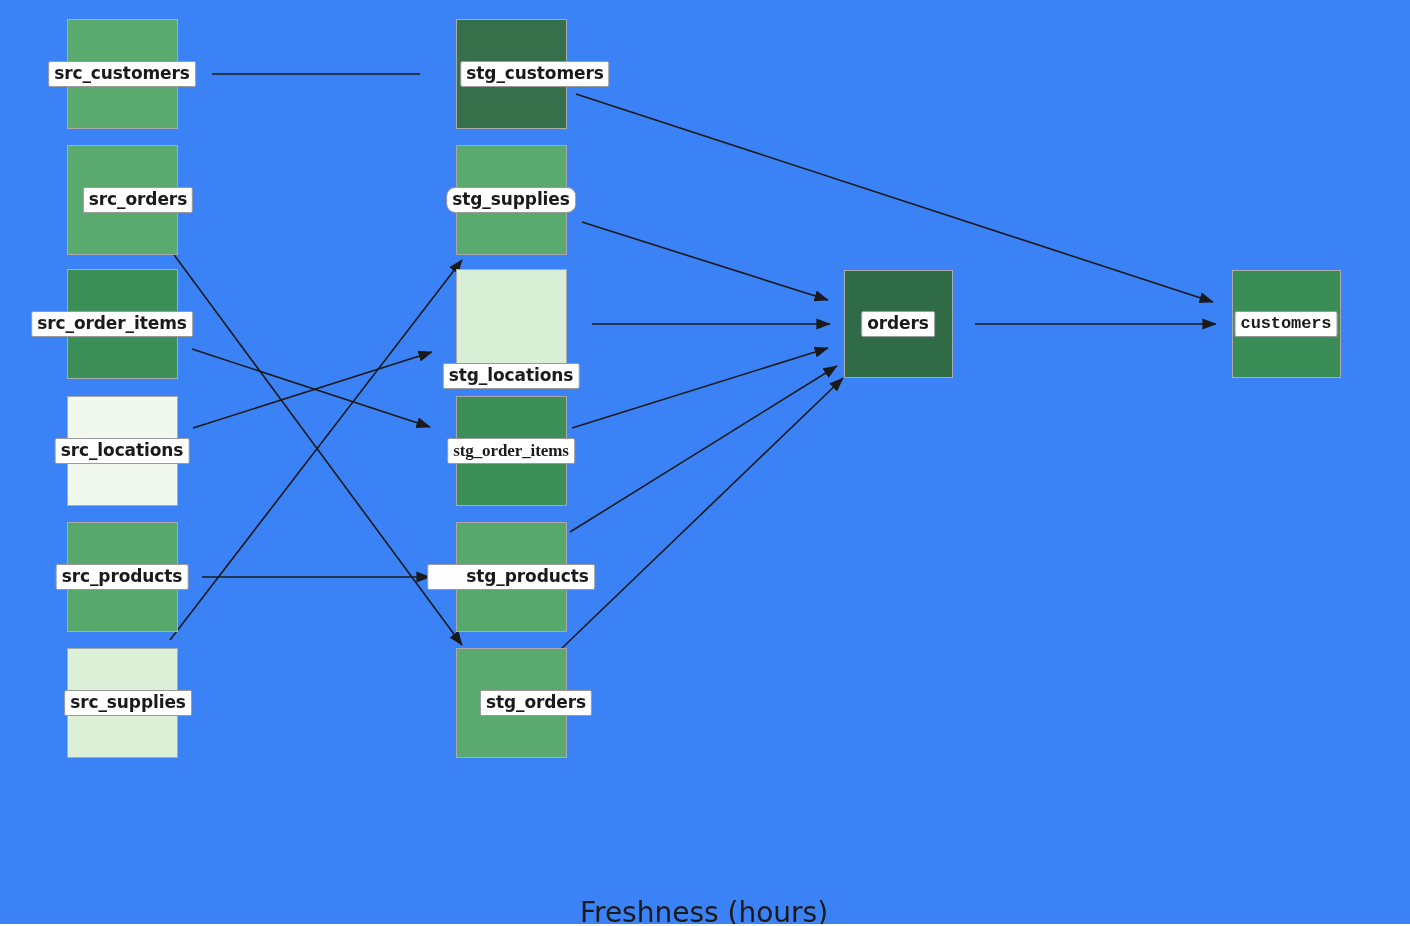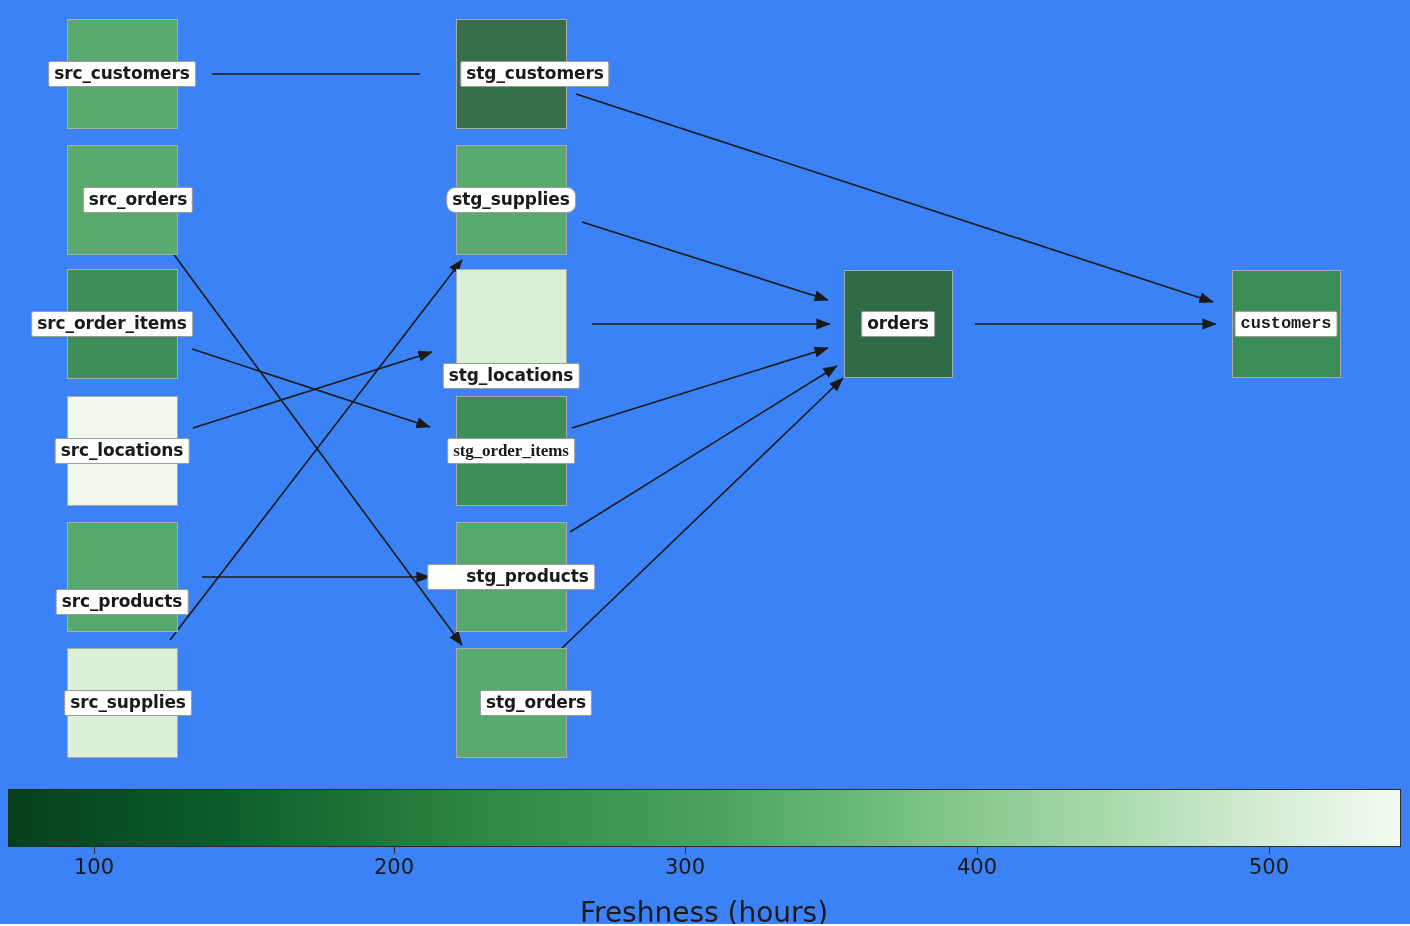--- a/index.html
+++ b/index.html
@@ -133,51 +133,36 @@
   <div id="nodes-layer">
       <div class="node" style="left: 66.5px; top: 19px; width: 111px; height: 110px; background: rgb(90, 170, 111);"></div>
       <div class="node-label" style="left: 122px; top: 74px;">src_customers</div>
       <div class="node" style="left: 66.5px; top: 145px; width: 111px; height: 110px; background: rgb(90, 170, 111);"></div>
       <div class="node-label" style="left: 138px; top: 200px;">src_orders</div>
       <div class="node" style="left: 66.5px; top: 269px; width: 111px; height: 110px; background: rgb(61, 143, 88);"></div>
       <div class="node-label" style="left: 112px; top: 324px;">src_order_items</div>
       <div class="node" style="left: 66.5px; top: 396px; width: 111px; height: 110px; background: rgb(241, 249, 239);"></div>
       <div class="node-label" style="left: 122px; top: 451px;">src_locations</div>
       <div class="node" style="left: 66.5px; top: 522px; width: 111px; height: 110px; background: rgb(87, 168, 109);"></div>
-      <div class="node-label" style="left: 122px; top: 577px; margin-top: 25px;">src_products</div>
+      <div class="node-label" style="left: 122px; top: 577px;">src_products</div>
       <div class="node" style="left: 66.5px; top: 648px; width: 111px; height: 110px; background: rgb(220, 240, 216);"></div>
       <div class="node-label" style="left: 122px; top: 703px; margin-left: 6px;">src_supplies</div>
       <div class="node" style="left: 455.5px; top: 19px; width: 111px; height: 110px; background: rgb(53, 112, 74);"></div>
       <div class="node-label" style="left: 511px; top: 74px; margin-left: 24px;">stg_customers</div>
       <div class="node" style="left: 455.5px; top: 145px; width: 111px; height: 110px; background: rgb(90, 170, 111);"></div>
       <div class="node-label" style="left: 511px; top: 200px; border-radius: 9px;">stg_supplies</div>
       <div class="node" style="left: 455.5px; top: 269px; width: 111px; height: 110px; background: rgb(217, 239, 213);"></div>
       <div class="node-label" style="left: 511px; top: 332px; margin-top: 44px;">stg_locations</div>
       <div class="node" style="left: 455.5px; top: 396px; width: 111px; height: 110px; background: rgb(61, 143, 88);"></div>
       <div class="node-label" style="left: 511px; top: 451px; font-family: Liberation Serif, serif;">stg_order_items</div>
       <div class="node" style="left: 455.5px; top: 522px; width: 111px; height: 110px; background: rgb(87, 168, 109);"></div>
       <div class="node-label" style="left: 511px; top: 577px; padding-left: 38px;">stg_products</div>
       <div class="node" style="left: 455.5px; top: 648px; width: 111px; height: 110px; background: rgb(90, 170, 111);"></div>
       <div class="node-label" style="left: 536px; top: 703px;">stg_orders</div>
       <div class="node" style="left: 843.5px; top: 270px; width: 109px; height: 108px; background: rgb(47, 107, 70);"></div>
       <div class="node-label" style="left: 898px; top: 324px;">orders</div>
       <div class="node" style="left: 1231.5px; top: 270px; width: 109px; height: 108px; background: rgb(59, 141, 87);"></div>
       <div class="node-label" style="left: 1286px; top: 324px; font-family: Liberation Mono, monospace;">customers</div>
     </div>
 
-  <div id="colorbar-wrap">
-    <div id="colorbar-gradient" style="background: linear-gradient(to right, rgb(4, 64, 29) 0%, rgb(10, 92, 40) 15%, rgb(47, 138, 70) 35%, rgb(72, 161, 96) 50%, rgb(108, 188, 124) 62%, rgb(165, 216, 168) 78%, rgb(211, 236, 210) 90%, rgb(243, 250, 241) 100%);"></div>
-    <div id="colorbar-ticks">
-        <div class="cb-tick" style="left: 86px;"></div>
-        <div class="cb-ticklabel" style="left: 86px;">100</div>
-        <div class="cb-tick" style="left: 386px;"></div>
-        <div class="cb-ticklabel" style="left: 386px;">200</div>
-        <div class="cb-tick" style="left: 677px;"></div>
-        <div class="cb-ticklabel" style="left: 677px;">300</div>
-        <div class="cb-tick" style="left: 969px;"></div>
-        <div class="cb-ticklabel" style="left: 969px;">400</div>
-        <div class="cb-tick" style="left: 1261px;"></div>
-        <div class="cb-ticklabel" style="left: 1261px;">500</div>
-      </div>
-  </div>
   <div id="colorbar-title">Freshness (hours)</div>
 
 </div>
 
 </body></html>

